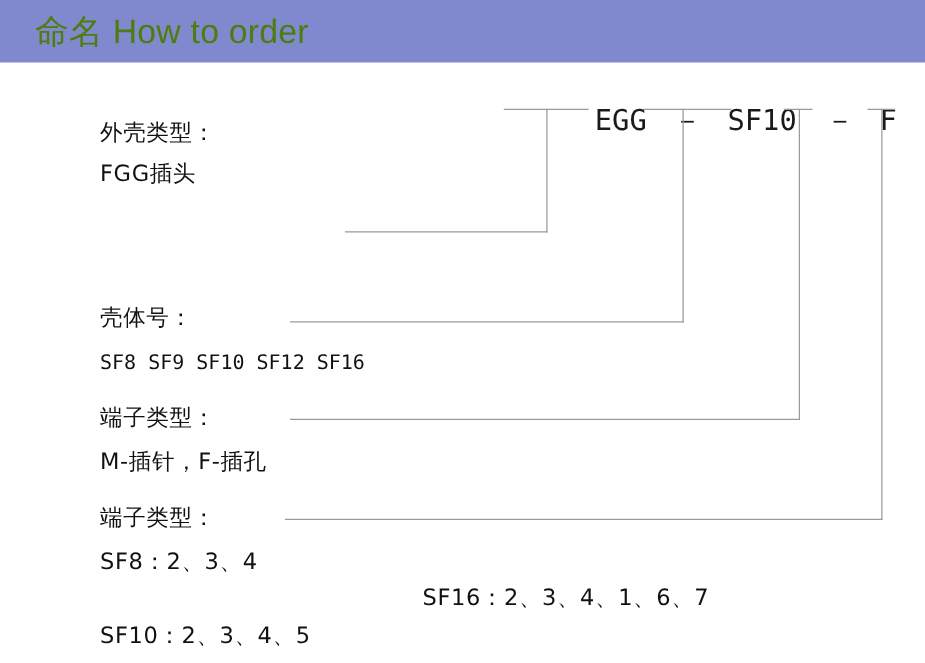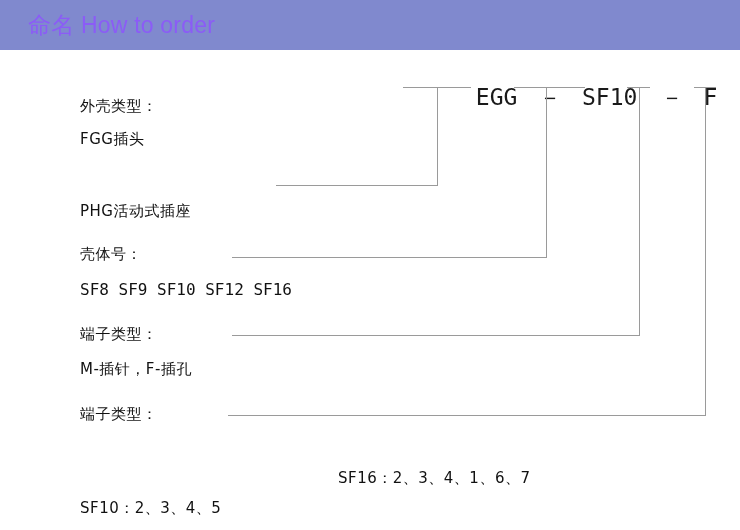--- a/index.html
+++ b/index.html
@@ -26,23 +26,23 @@
     left: 0;
     top: 0;
     width: 740px;
     height: 50px;
     background: #8089ce;
   }
   .header-title {
     position: absolute;
     left: 28px;
     top: 8px;
-    font-size: 23px;
+    font-size: 27px;
     line-height: 34px;
-    color: #8b5cf6;
+    color: #4d7c0f;
     font-weight: normal;
     letter-spacing: 0.2px;
     white-space: nowrap;
   }
 
   
   .order-code {
     position: absolute;
     top: 55px;
     left: 398px;
@@ -63,21 +63,21 @@
     position: absolute;
     background: #9a9a9a;
   }
   .ln-h { height: 1px; }
   .ln-v { width: 1px; }
 
   
   .txt {
     position: absolute;
     color: #111111;
-    font-size: 15px;
+    font-size: 18px;
     line-height: 17px;
     white-space: pre;
   }
   .txt-cn {
     font-family: "DejaVu Sans", "Liberation Sans", sans-serif;
     letter-spacing: 0.5px;
   }
   .txt-mono {
     font-family: "DejaVu Sans Mono", "Liberation Mono", monospace;
     letter-spacing: 0px;
@@ -108,27 +108,27 @@
   <div class="ln ln-h" style="left:627px; top:87px; width:23px;"></div>
   <div class="ln ln-v" style="left:639px; top:87px; height:249px;"></div>
   <div class="ln ln-h" style="left:232px; top:335px; width:408px;"></div>
 
   <div class="ln ln-h" style="left:694px; top:87px; width:22px;"></div>
   <div class="ln ln-v" style="left:705px; top:87px; height:329px;"></div>
   <div class="ln ln-h" style="left:228px; top:415px; width:478px;"></div>
 
   <div class="txt txt-cn" style="left:80px; top:98px;">外壳类型：</div>
   <div class="txt txt-cn" style="left:80px; top:131px;">FGG插头</div>
-  <div class="txt txt-cn" style="left:80px; top:203px;">PHG活动式插座</div>
 
   <div class="txt txt-cn" style="left:80px; top:246px;">壳体号：</div>
   <div class="txt txt-mono" style="left:80px; top:281px;">SF8 SF9 SF10 SF12 SF16</div>
 
   <div class="txt txt-cn" style="left:80px; top:326px;">端子类型：</div>
   <div class="txt txt-cn" style="left:80px; top:361px;">M-插针，F-插孔</div>
 
   <div class="txt txt-cn" style="left:80px; top:406px;">端子类型：</div>
 
+  <div class="txt txt-cn" style="left:80px; top:441px;">SF8：2、3、4</div>
   <div class="txt txt-cn" style="left:80px; top:500px;">SF10：2、3、4、5</div>
 
   <div class="txt txt-cn" style="left:338px; top:470px;">SF16：2、3、4、1、6、7</div>
 
 </div>
 
 </body></html>

